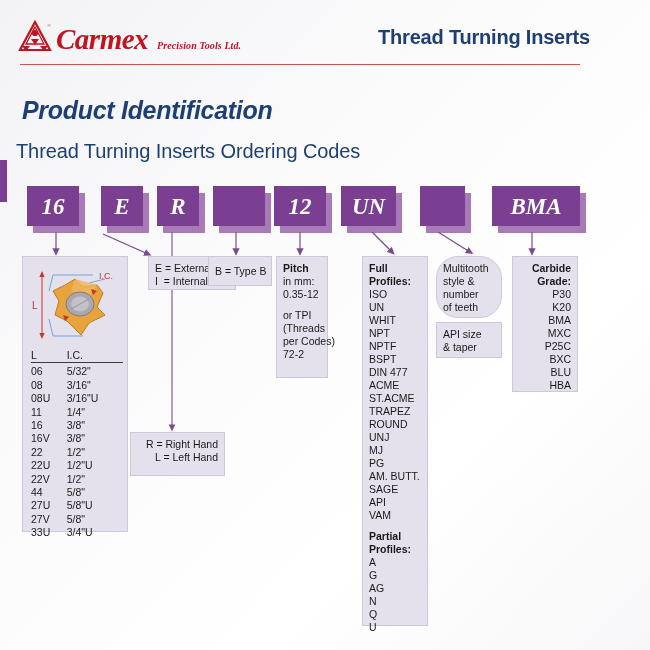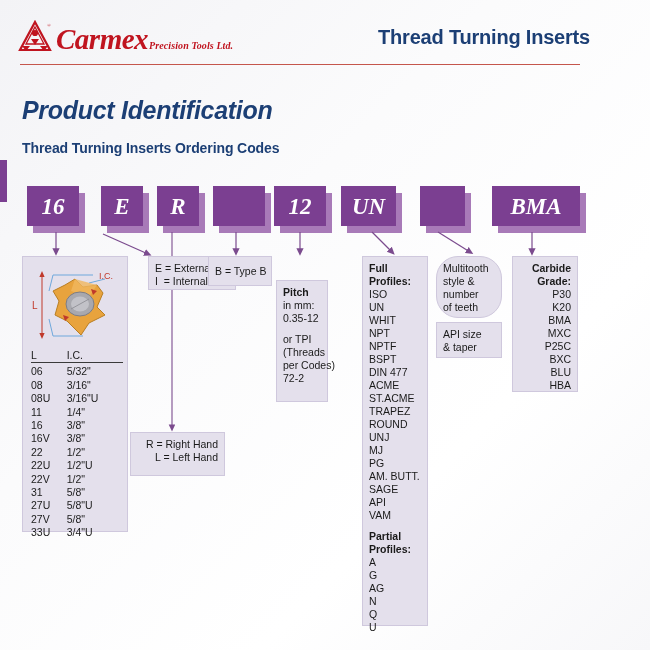--- a/index.html
+++ b/index.html
@@ -21,40 +21,40 @@
   .logo-word{
     font-family:"Liberation Serif", serif;
     font-style:italic;font-weight:bold;
     font-size:29px;color:#c0141f;line-height:1;
     letter-spacing:-0.5px;
   }
   .logo-sub{
     font-family:"Liberation Serif", serif;
     font-style:italic;font-weight:bold;
     font-size:10px;color:#c0141f;
-    margin-left:1px;margin-bottom:3px;letter-spacing:0.1px;
+    margin-left:9px;margin-bottom:3px;letter-spacing:0.1px;
   }
   .page-title{
     position:absolute;right:60px;top:26px;
     font-size:20px;font-weight:bold;color:#1c3f75;
     letter-spacing:-0.2px;
   }
   .rule{
     position:absolute;left:20px;top:64px;width:560px;height:1px;
     background:#c5564c;
   }
 
   .sec-title{
     position:absolute;left:22px;top:96px;
     font-size:25px;font-weight:bold;font-style:italic;
     color:#1c3f75;letter-spacing:-0.3px;
   }
   .sub-title{
-    position:absolute;left:22px;top:140px;
-    font-size:14px;font-weight:bold;color:#1c3f75;
+    position:absolute;left:16px;top:140px;
+    font-size:20px;font-weight:normal;color:#1c3f75;
     letter-spacing:-0.1px;
   }
   .side-strip{
     position:absolute;left:0px;top:160px;width:7px;height:42px;
     background:#7b3f91;
   }
 
   
   .codebox{position:absolute;}
   .codebox .shadow{
@@ -268,21 +268,21 @@
           </div>
           <div class="ic-row">
             <div class="c1">22U</div>
             <div class="c2">1/2"U</div>
           </div>
           <div class="ic-row">
             <div class="c1">22V</div>
             <div class="c2">1/2"</div>
           </div>
           <div class="ic-row">
-            <div class="c1">31</div>
+            <div class="c1">44</div>
             <div class="c2">5/8"</div>
           </div>
           <div class="ic-row">
             <div class="c1">27U</div>
             <div class="c2">5/8"U</div>
           </div>
           <div class="ic-row">
             <div class="c1">27V</div>
             <div class="c2">5/8"</div>
           </div>
@@ -301,21 +301,21 @@
 
   <div class="infobox" style="left:130px;top:432px;width:95px;height:44px;text-align:right;">
     <span class="ln">R = Right Hand</span>
     <span class="ln">L = Left Hand</span>
   </div>
 
   <div class="infobox" style="left:208px;top:256px;width:64px;height:30px;display:flex;align-items:center;">
     <span class="ln">B = Type B</span>
   </div>
 
-  <div class="infobox" style="left:276px;top:256px;width:52px;height:122px;margin-top:24px;">
+  <div class="infobox" style="left:276px;top:256px;width:52px;height:122px;">
     <span class="hd">Pitch</span>
     <span class="ln">in mm:</span>
     <span class="ln">0.35-12</span>
     <span class="gap"></span>
     <span class="ln">or TPI</span>
     <span class="ln">(Threads</span>
     <span class="ln">per Codes)</span>
     <span class="ln">72-2</span>
   </div>
 

